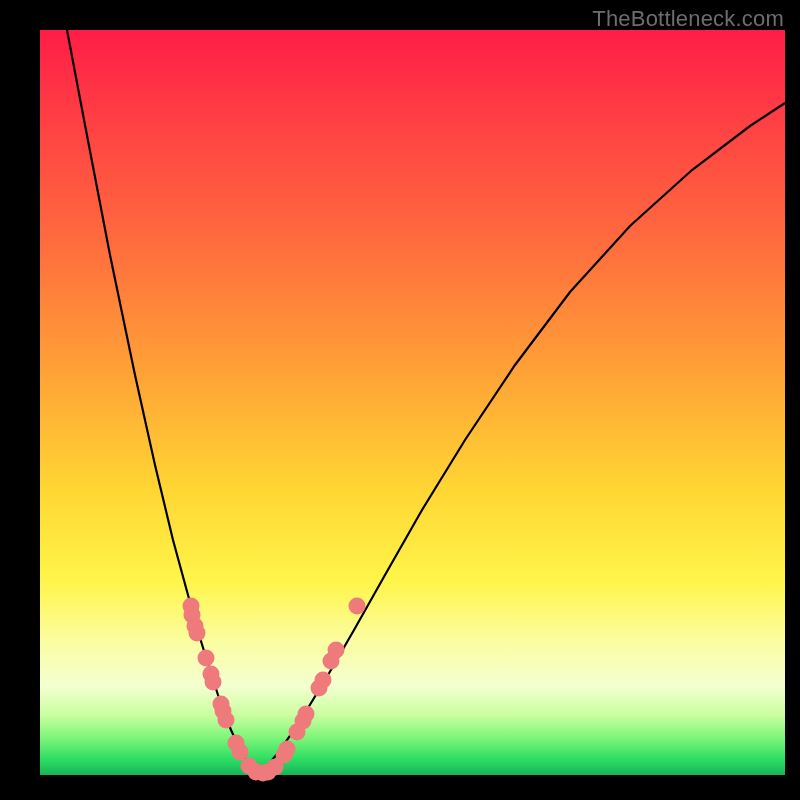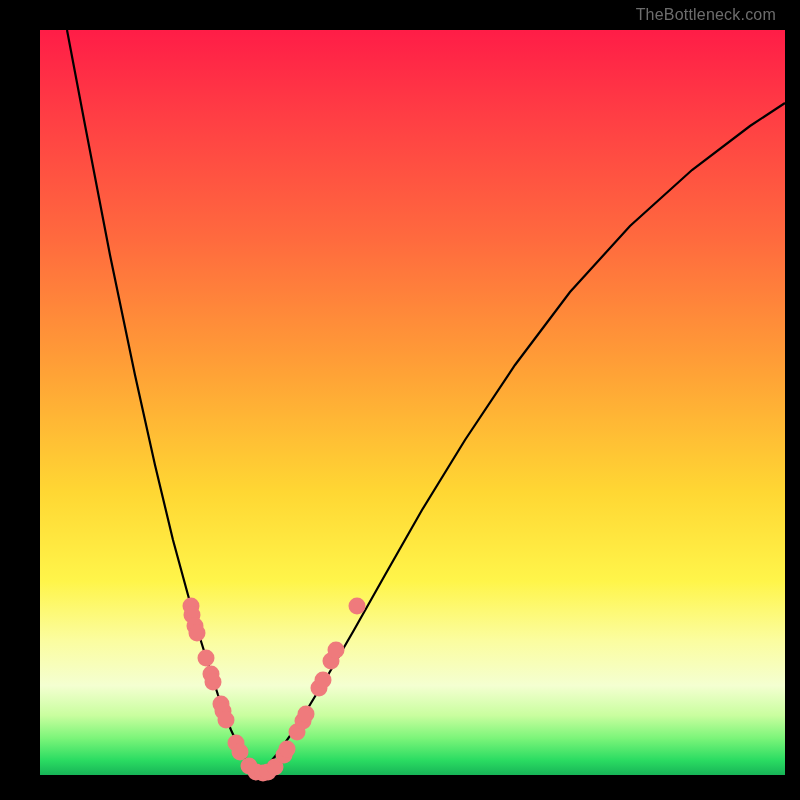--- a/index.html
+++ b/index.html
@@ -36,23 +36,23 @@
       #f4ffd1 88%,
       #c9fe9f 92%,
       #7df57a 95%,
       #2bdc62 98%,
       #17b457 100%
     );
   }
   .watermark {
     position: absolute;
     top: 6px;
-    right: 24px;
+    right: 16px;
     color: #6d6d6d;
-    font-size: 16px;
+    font-size: 22px;
     letter-spacing: 0.2px;
     font-weight: 400;
     user-select: none;
   }
   svg.curves {
     position: absolute;
     left: 0;
     top: 0;
     width: 745px;
     height: 745px;

